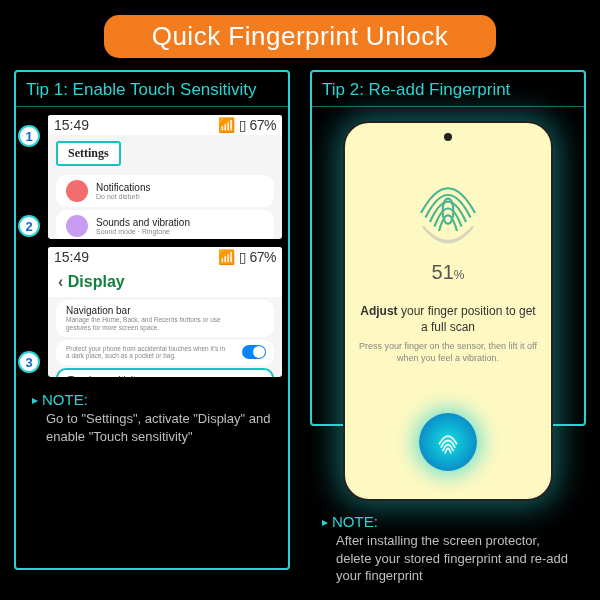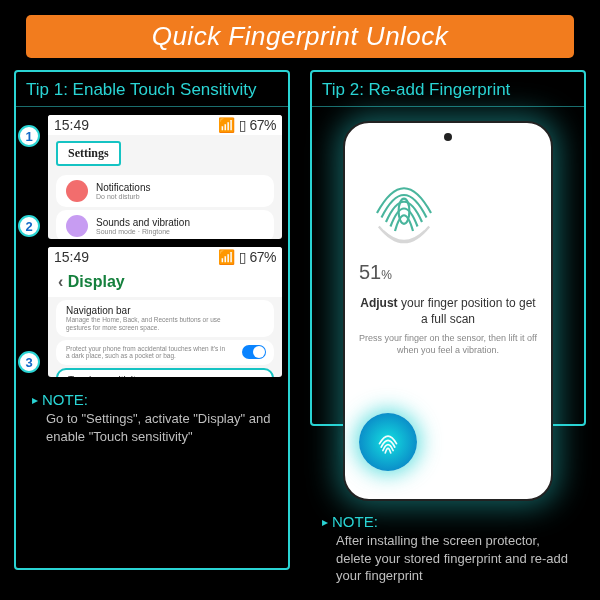--- a/index.html
+++ b/index.html
@@ -5,26 +5,25 @@
   * { box-sizing: border-box; margin: 0; padding: 0; }
   body {
     width: 600px; height: 600px;
     background: #000;
     font-family: Arial, Helvetica, sans-serif;
     position: relative;
     overflow: hidden;
   }
   .title-bar {
     margin: 15px auto 12px;
-    width: 548px;
+    width: 392px;
     background: #f27c1e;
-    border-radius: 5px;
+    border-radius: 15px;
     text-align: center;
     padding: 6px 0;
-    font-style: italic;
   }
   .title-bar span {
     color: #fff;
     font-size: 26px;
     font-weight: 500;
     letter-spacing: 0.5px;
   }
   .columns {
     display: flex;
     gap: 20px;
@@ -162,26 +161,26 @@
   
   .right-body {
     display: flex;
     justify-content: center;
     padding: 14px 6px 6px;
   }
   .phone {
     width: 210px; height: 380px;
     border-radius: 26px;
     border: 2px solid #222;
-    background: #ffffff;
+    background: #fef9c3;
     box-shadow: 0 0 30px 6px rgba(42,212,212,0.45);
     position: relative;
     display: flex;
     flex-direction: column;
-    align-items: flex-start;
+    align-items: center;
     padding: 28px 14px 28px;
   }
   .phone::before {
     content: "";
     position: absolute;
     top: 10px; left: 50%; transform: translateX(-50%);
     width: 8px; height: 8px; border-radius: 50%;
     background: #222;
   }
   .fp-outer {
@@ -195,21 +194,21 @@
   }
   .percent {
     margin-top: 12px;
     font-size: 20px;
     color: #555;
   }
   .percent small { font-size: 12px; }
   .instruct1 {
     font-size: 12px; color: #333;
     text-align: center;
-    margin-top: 12px;
+    margin-top: 20px;
     line-height: 1.3;
   }
   .instruct1 b { font-weight: 600; }
   .instruct2 {
     font-size: 9px; color: #888;
     text-align: center;
     margin-top: 6px;
     line-height: 1.3;
   }
   .sensor {

